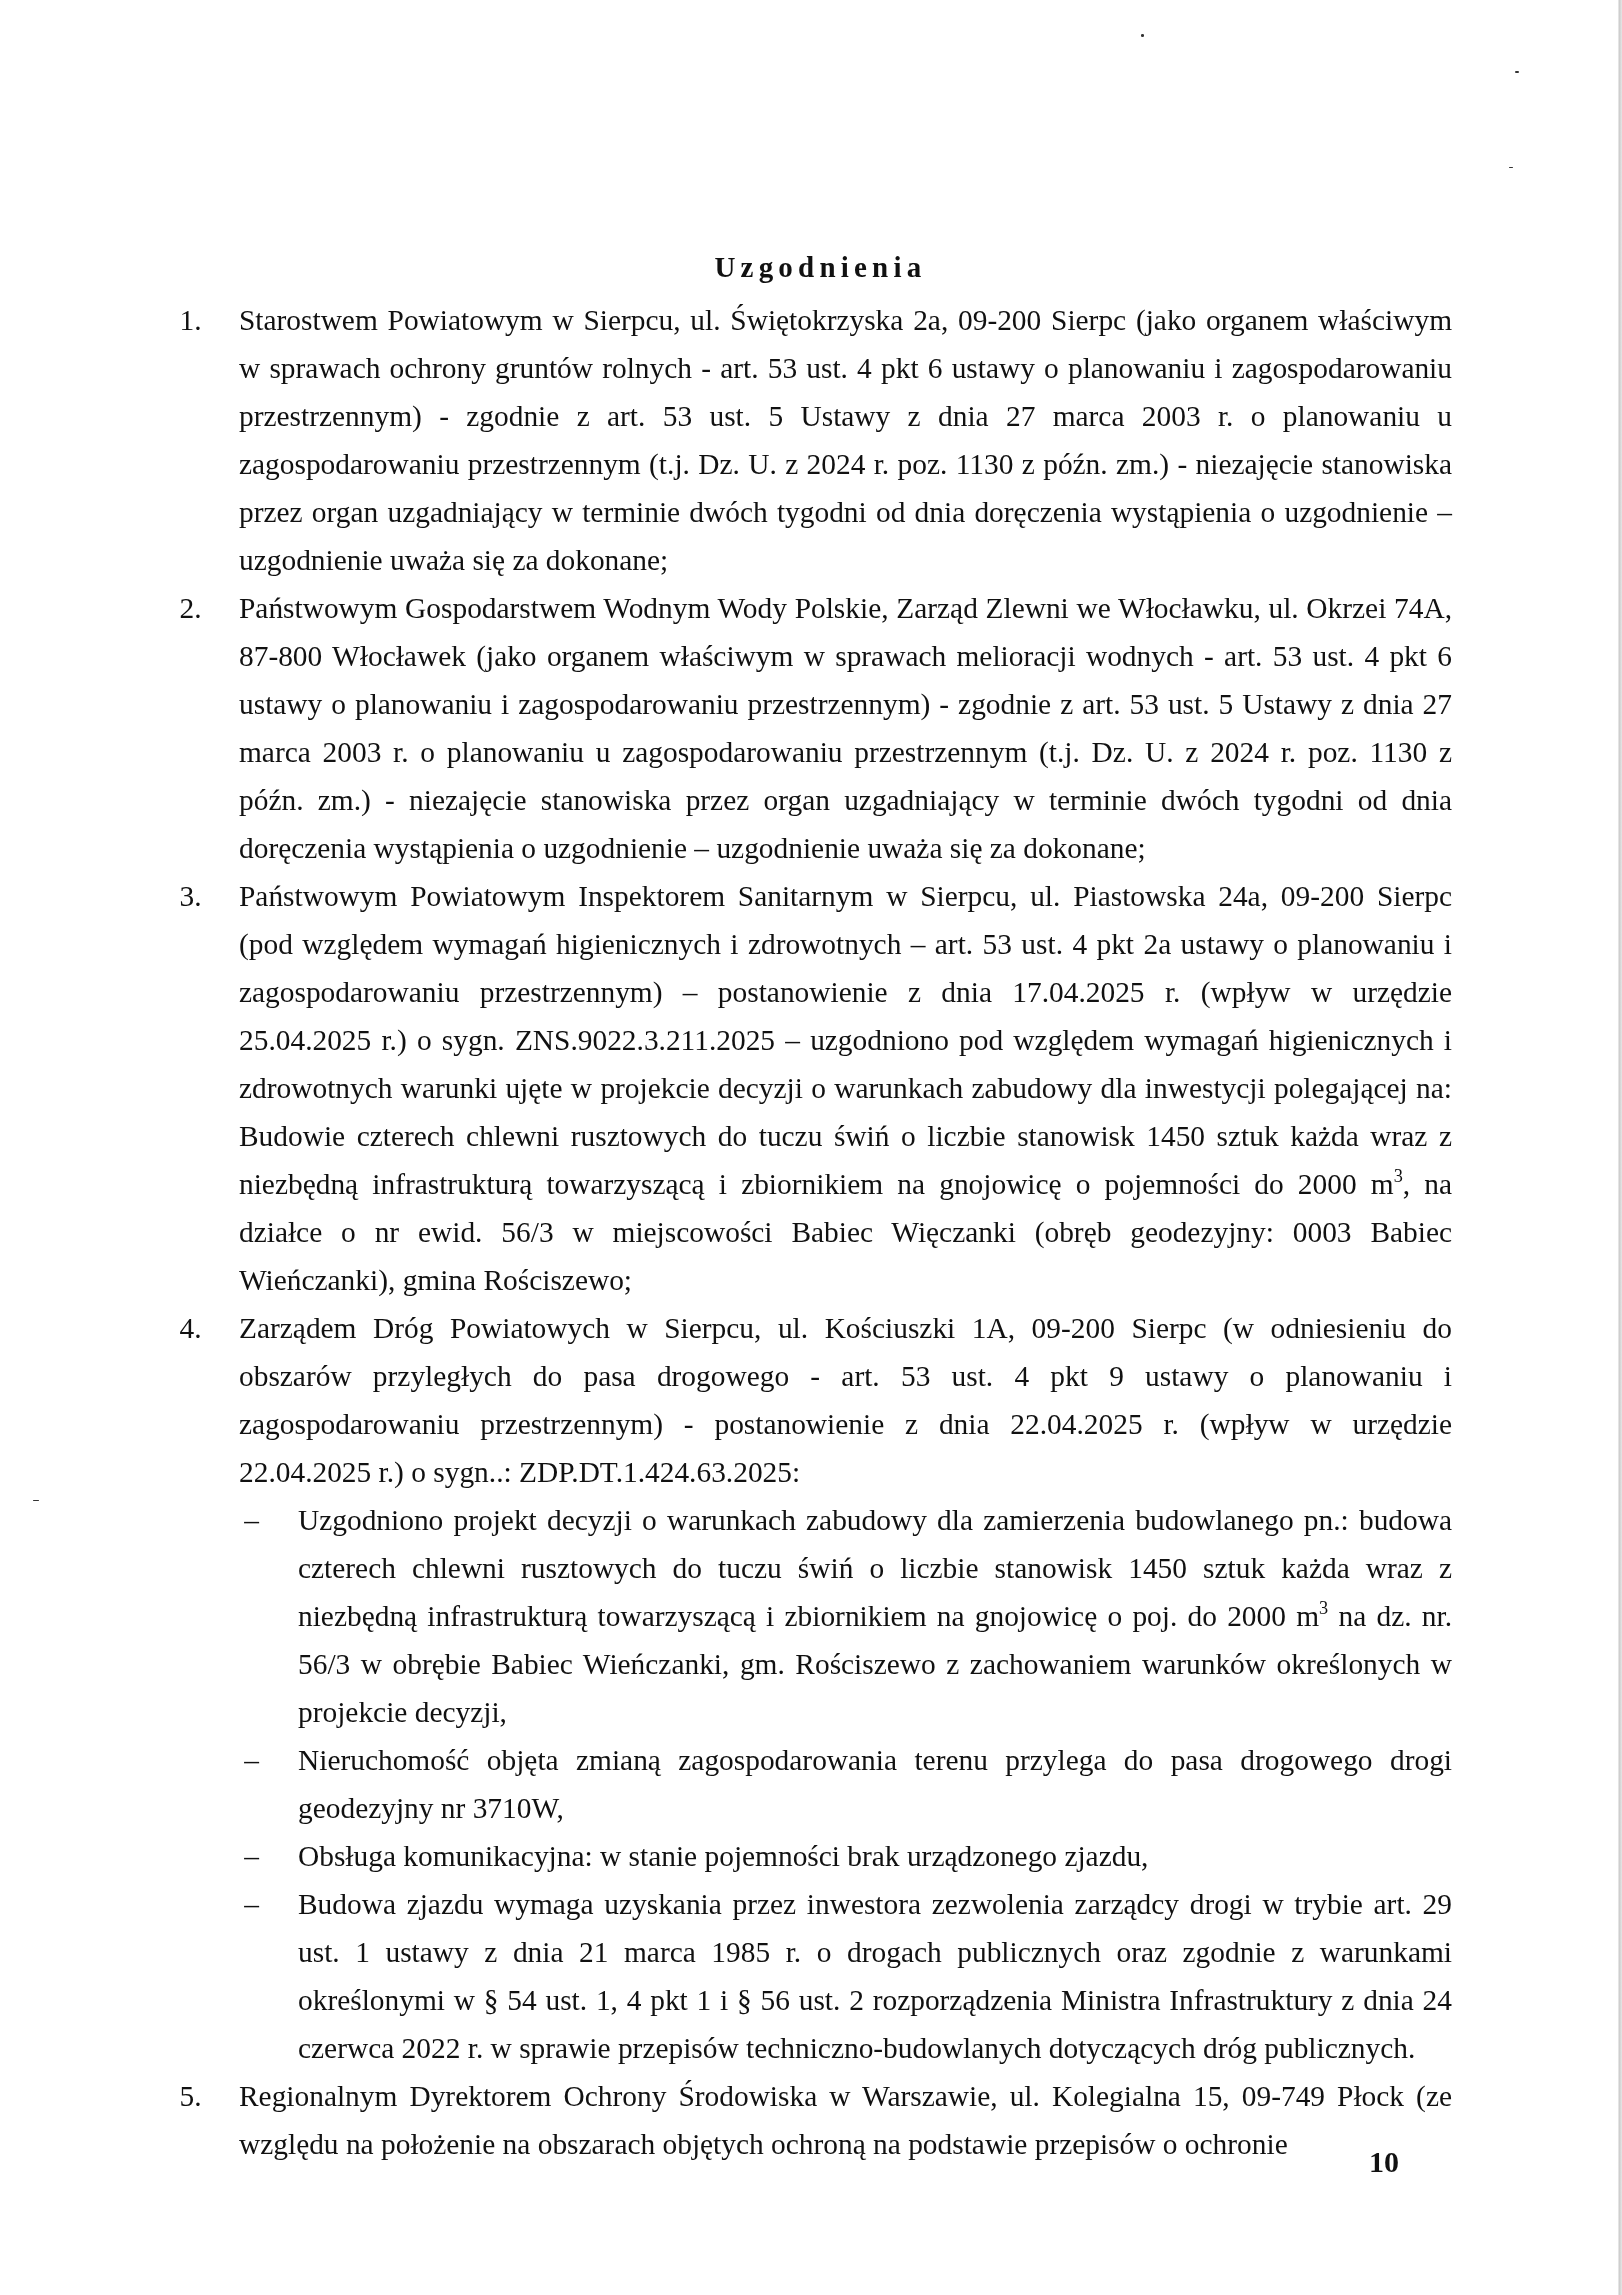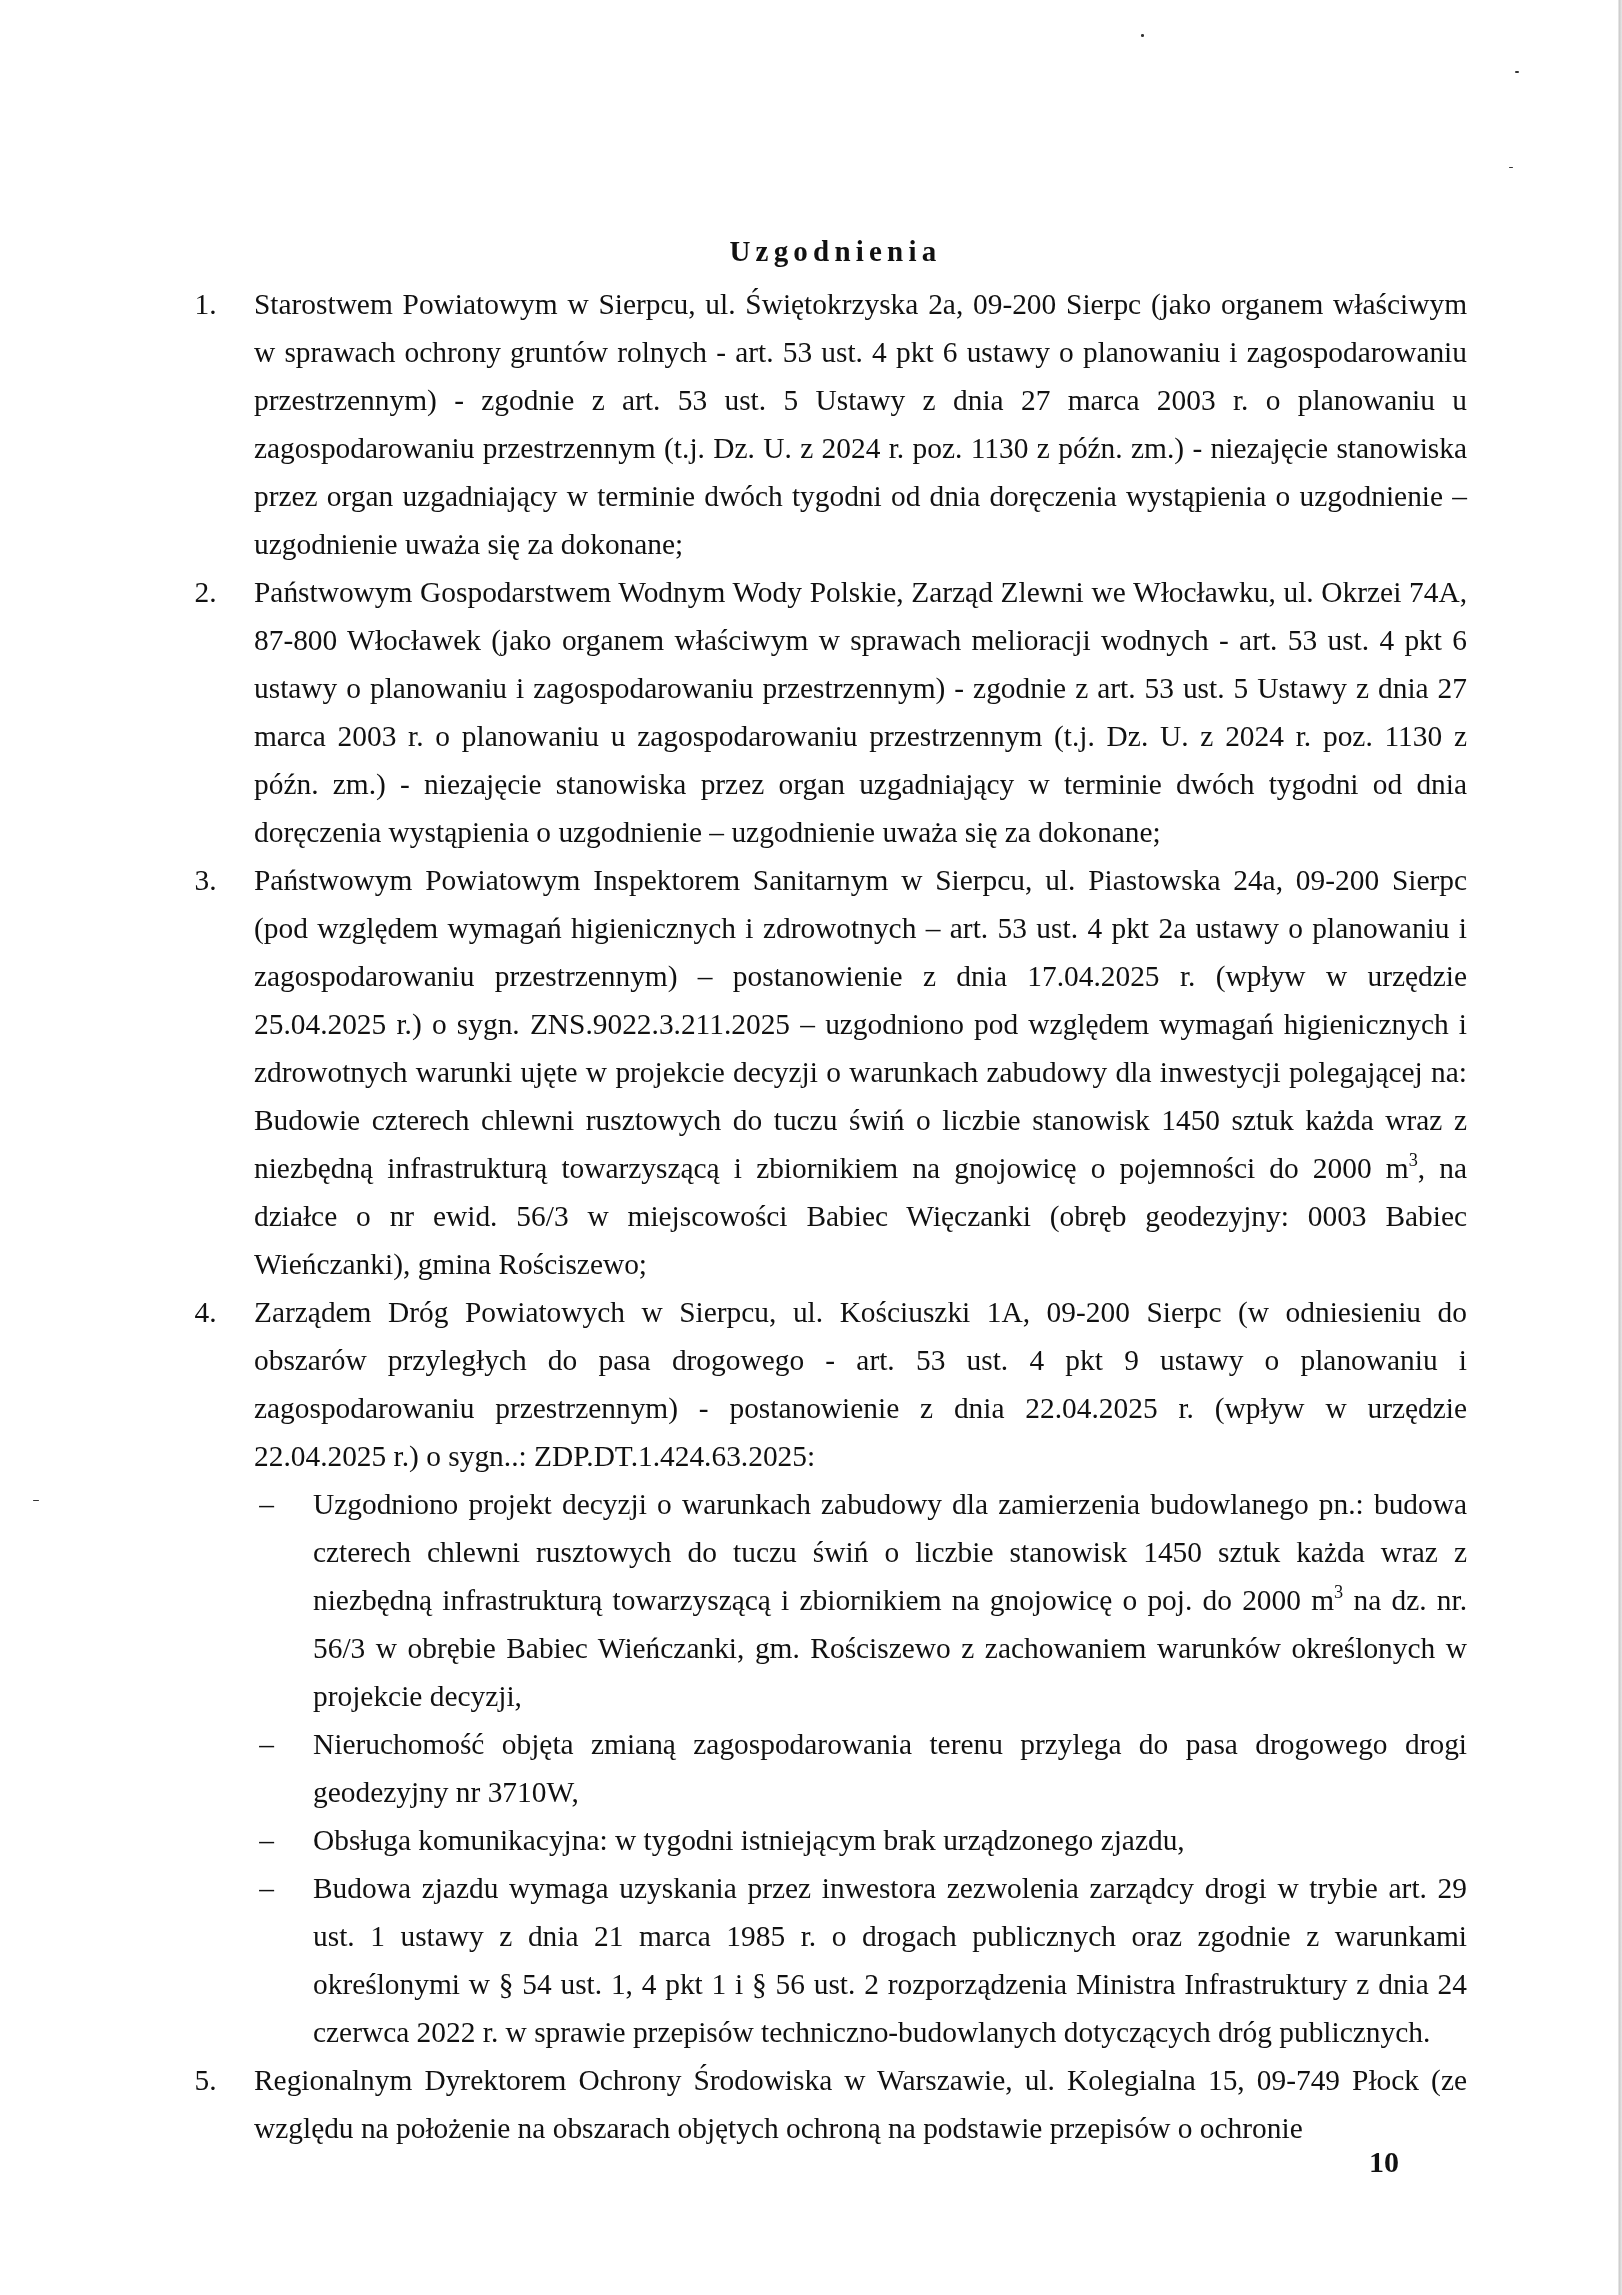--- a/index.html
+++ b/index.html
@@ -7,22 +7,22 @@
     width: 1623px; height: 2295px; position: relative; overflow: hidden;
     font-family: "Liberation Serif", "DejaVu Serif", serif;
     color: #111111;
   }
   .page-edge {
     position: absolute; top: 0; right: 0; width: 30px; height: 2295px;
     background: linear-gradient(to right, #ffffff 0px, #ffffff 25px, #c9c9c9 26px, #e6e6e6 29px, #f4f4f4 30px);
   }
   .speck { position: absolute; background: #333; border-radius: 1.3px; }
   .content {
-    position: absolute; left: 177px; top: 232px; width: 1275px;
-    font-size: 29.4px; line-height: 48px; margin-left: 15px;
+    position: absolute; left: 177px; top: 248px; width: 1275px;
+    font-size: 29.4px; line-height: 48px;
   }
   .heading {
     text-align: center; font-weight: bold; letter-spacing: 5.2px;
     font-size: 29px; line-height: 39px; margin: 0 0 9.2px 0;
     padding-left: 11.8px;
   }
   .intro { text-align: justify; margin: 0; }
   ol.main-list { list-style: none; margin: 0; padding: 0; }
   ol.main-list > li {
     position: relative; padding-left: 62px; text-align: justify;
@@ -72,21 +72,21 @@
         <li>
           <span class="dash">–</span>
           <span><span>Uzgodniono projekt decyzji o warunkach zabudowy dla zamierzenia budowlanego pn.: budowa czterech chlewni rusztowych do tuczu świń o liczbie stanowisk 1450 sztuk każda wraz z niezbędną infrastrukturą towarzyszącą i zbiornikiem na gnojowicę o poj. do 2000 m</span><sup>3</sup><span> na dz. nr. 56/3 w obrębie Babiec Wieńczanki, gm. Rościszewo z zachowaniem warunków określonych w projekcie decyzji,</span></span>
         </li>
         <li>
           <span class="dash">–</span>
           <span>Nieruchomość objęta zmianą zagospodarowania terenu przylega do pasa drogowego drogi geodezyjny nr 3710W,</span>
         </li>
         <li>
           <span class="dash">–</span>
-          <span>Obsługa komunikacyjna: w tygodni istniejącym brak urządzonego zjazdu,</span>
+          <span>Obsługa komunikacyjna: w stanie pojemności brak urządzonego zjazdu,</span>
         </li>
         <li>
           <span class="dash">–</span>
           <span>Budowa zjazdu wymaga uzyskania przez inwestora zezwolenia zarządcy drogi w trybie art. 29 ust. 1 ustawy z dnia 21 marca 1985 r. o drogach publicznych oraz zgodnie z warunkami określonymi w § 54 ust. 1, 4 pkt 1 i § 56 ust. 2 rozporządzenia Ministra Infrastruktury z dnia 24 czerwca 2022 r. w sprawie przepisów techniczno-budowlanych dotyczących dróg publicznych.</span>
         </li>
       </ul>
     </li>
     <li>
       <span class="num">5.</span>
       <span>Regionalnym Dyrektorem Ochrony Środowiska w Warszawie, ul. Kolegialna 15, 09-749 Płock (ze względu na położenie na obszarach objętych ochroną na podstawie przepisów o ochronie</span>

